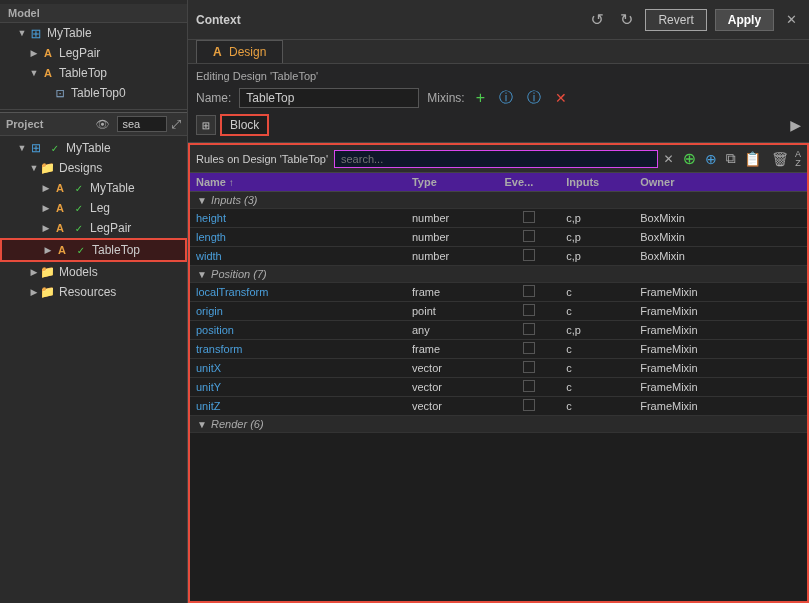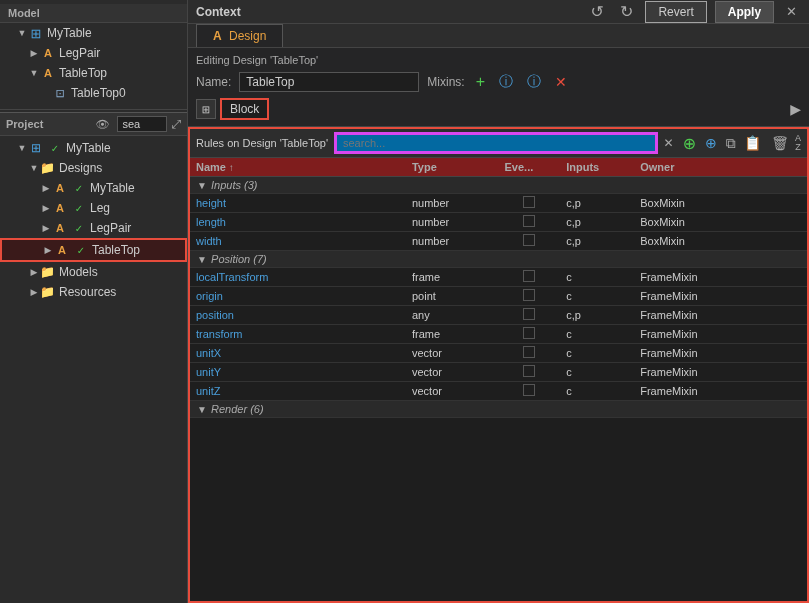--- a/index.html
+++ b/index.html
@@ -29,21 +29,21 @@
     .project-section { flex: 1; display: flex; flex-direction: column; border-top: 1px solid #555; }
     .project-header { display: flex; align-items: center; padding: 3px 6px; background: #333; border-bottom: 1px solid #444; gap: 4px; }
     .project-title { font-size: 11px; font-weight: bold; color: #aaa; flex: 1; }
     .project-search { background: #1e1e1e; border: 1px solid #555; color: #ccc; font-size: 11px; padding: 1px 4px; width: 50px; }
 
     .project-tree { flex: 1; overflow-y: auto; padding: 2px 0; }
 
     
     .right-panel { flex: 1; background: #252526; display: flex; flex-direction: column; }
 
-    .context-header { display: flex; align-items: center; padding: 0 8px; background: #2d2d2d; border-bottom: 1px solid #444; gap: 8px; }
+    .context-header { display: flex; align-items: center; padding: 8px 8px; background: #2d2d2d; border-bottom: 1px solid #444; gap: 8px; }
     .context-title { font-size: 12px; color: #ccc; font-weight: bold; flex: 0 0 auto; margin-right: auto; }
     .toolbar-btn { background: none; border: none; cursor: pointer; color: #aaa; font-size: 16px; padding: 2px 4px; }
     .revert-btn { background: #3a3a3a; border: 1px solid #a3a3a3; color: #ccc; padding: 3px 12px; cursor: pointer; font-size: 12px; }
     .apply-btn { background: #4a4a4a; border: 1px solid #666; color: #fff; padding: 3px 12px; cursor: pointer; font-size: 12px; font-weight: bold; }
 
     .design-tab-bar { background: #2d2d2d; border-bottom: 1px solid #444; padding: 0 8px; }
     .design-tab { display: inline-block; padding: 4px 16px; background: #252526; border: 1px solid #555; border-bottom: none; color: #e8a040; font-size: 12px; cursor: pointer; }
 
     .design-content { padding: 6px 8px; background: #252526; border-bottom: 1px solid #444; }
     .editing-label { color: #aaa; font-size: 11px; margin-bottom: 6px; }
@@ -55,30 +55,30 @@
 
     .block-row { display: flex; align-items: center; gap: 4px; }
     .block-icon { width: 20px; height: 20px; background: #333; border: 1px solid #555; display: flex; align-items: center; justify-content: center; font-size: 10px; color: #ccc; cursor: pointer; }
     .block-btn { background: #1e1e1e; border: 2px solid #e74c3c; color: #ccc; padding: 2px 8px; font-size: 12px; cursor: pointer; }
     .block-scroll-right { color: #aaa; font-size: 14px; cursor: pointer; margin-left: auto; }
 
     
     .rules-panel { flex: 1; border: 2px solid #e74c3c; display: flex; flex-direction: column; overflow: hidden; margin: 0; }
     .rules-header { display: flex; align-items: center; padding: 3px 6px; background: #2d2d2d; border-bottom: 1px solid #444; gap: 6px; }
     .rules-title { color: #ccc; font-size: 11px; }
-    .rules-search { background: #0369a1; border: 3px solid #d946ef; color: #ccc; padding: 2px 6px; font-size: 11px; flex: 1; }
+    .rules-search { background: #0f172a; border: 1px solid #d946ef; color: #ccc; padding: 2px 6px; font-size: 11px; flex: 1; }
     .rules-search-clear { color: #aaa; cursor: pointer; background: none; border: none; font-size: 12px; }
     .rules-toolbar { display: flex; align-items: center; gap: 3px; }
     .rules-toolbar-btn { background: none; border: none; cursor: pointer; color: #aaa; font-size: 14px; padding: 1px 3px; }
     .rules-toolbar-btn.add { color: #4ec94e; font-size: 16px; }
     .rules-toolbar-btn.add2 { color: #4a9eda; font-size: 14px; }
 
     .rules-table { flex: 1; overflow-y: auto; background: #1e1e1e; }
     .rules-table table { width: 100%; border-collapse: collapse; }
-    .rules-table th { background: #7f1d1d; color: #aaa; font-size: 11px; padding: 3px 6px; text-align: left; border-bottom: 1px solid #444; position: sticky; top: 0; }
+    .rules-table th { background: #4c1d95; color: #aaa; font-size: 11px; padding: 3px 6px; text-align: left; border-bottom: 1px solid #444; position: sticky; top: 0; }
     .rules-table th.sortable { cursor: pointer; }
     .rules-table th.sortable::after { content: ' ↑'; font-size: 10px; }
     .rules-table td { font-size: 11px; padding: 2px 6px; border-bottom: 1px solid #333; color: #ccc; }
 
     .group-row td { background: #2a2a2a; color: #aaa; font-style: italic; padding: 2px 6px; }
     .group-row .expand-arrow { color: #aaa; font-size: 10px; }
 
     .data-link { color: #4a9eda; cursor: pointer; }
 
     .checkbox-cell { text-align: center; }

